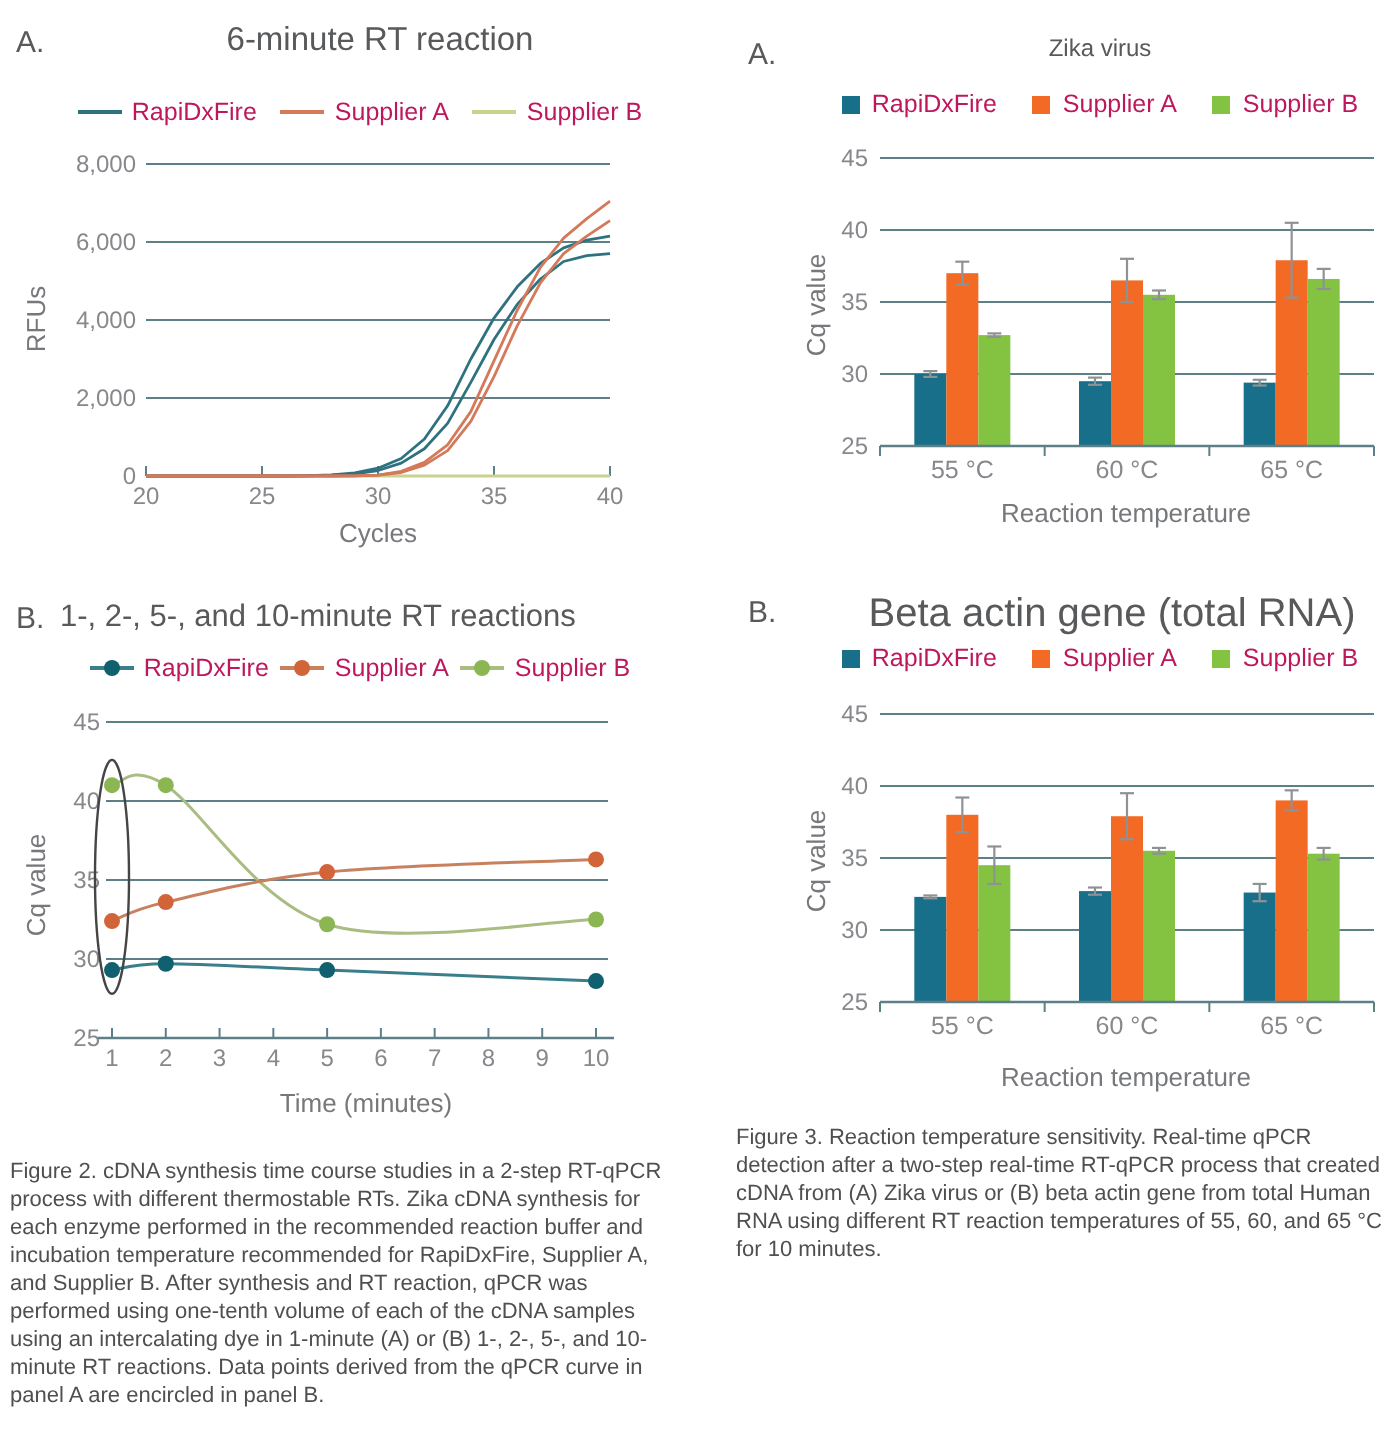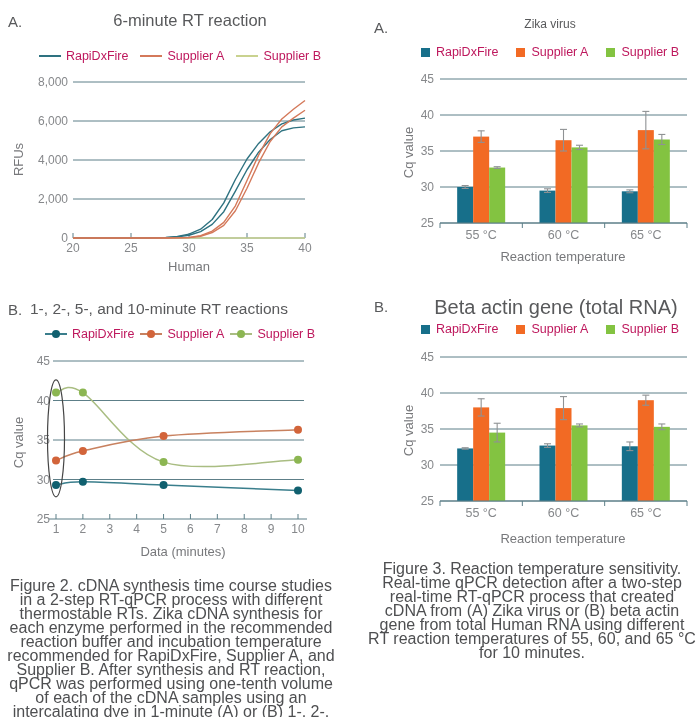--- a/index.html
+++ b/index.html
@@ -11,21 +11,21 @@
   .centered{text-align:center;}
   .legend{display:flex;align-items:center;justify-content:center;font-size:12.5px;color:#be185d;}
   .legend .li{display:flex;align-items:center;white-space:nowrap;}
   .sw-line{display:inline-block;width:22px;height:2px;margin-right:5px;position:relative;}
   .sw-dot{position:absolute;left:7px;top:-3px;width:8px;height:8px;border-radius:50%;}
   .sw-sq{display:inline-block;width:9px;height:9px;margin-right:6px;}
   .gap10 .li{margin:0 6px;}
   .gap14 .li{margin:0 9px;}
   .axis-label{font-size:13px;color:#77787b;white-space:nowrap;}
   .rot{transform:rotate(-90deg);transform-origin:center center;text-align:center;}
-  .caption{font-size:16px;line-height:14px;color:#4e4f51;text-align:center;}
+  .caption{font-size:11px;line-height:14px;color:#4e4f51;}
   svg text{font-family:"Liberation Sans",sans-serif;fill:#86888b;}
 </style>
 </head>
 <body>
 
 <div class="page">
 
   <section>
     <span class="abs panel-letter" style="left:8px;top:13px">A.</span>
     <div class="abs panel-title centered" style="left:60px;top:11px;width:260px;font-size:16.5px">6-minute RT reaction</div>
@@ -68,21 +68,21 @@
         <text x="247" y="186" text-anchor="middle" font-size="12">35</text>
         <line x1="305" x2="305" y1="172" y2="167" stroke="#5d7f88" stroke-width="1"></line>
         <text x="305" y="186" text-anchor="middle" font-size="12">40</text>
         <polyline points="73,172 84.6,172 96.2,172 107.8,172 119.4,172 131,172 142.6,172 154.2,172 165.8,172 177.4,172 189,172 200.60000000000002,172 212.2,172 223.8,172 235.39999999999998,172 247,172 258.6,172 270.2,172 281.8,172 293.4,172 305,172" fill="none" stroke="#c9d28f" stroke-width="1.4" stroke-linejoin="round"></polyline>
         <polyline points="73,172 84.6,172 96.2,172 107.8,172 119.4,172 131,172 142.6,172 154.2,171.805 165.8,171.415 177.4,170.44 189,168.1 200.60000000000002,163.225 212.2,153.475 223.8,136.9 235.39999999999998,113.5 247,93.025 258.6,77.42500000000001 270.2,65.725 281.8,57.92500000000001 293.4,54.025000000000006 305,52.07499999999999" fill="none" stroke="#2e7280" stroke-width="1.4" stroke-linejoin="round"></polyline>
         <polyline points="73,172 84.6,172 96.2,172 107.8,172 119.4,172 131,172 142.6,172 154.2,171.9025 165.8,171.61 177.4,170.9275 189,169.27 200.60000000000002,165.565 212.2,158.35 223.8,145.675 235.39999999999998,125.2 247,103.75 258.6,86.19999999999999 270.2,73.525 281.8,64.75 293.4,61.82499999999999 305,60.849999999999994" fill="none" stroke="#2e7280" stroke-width="1.4" stroke-linejoin="round"></polyline>
         <polyline points="73,172 84.6,172 96.2,172 107.8,172 119.4,172 131,172 142.6,172 154.2,172 165.8,172 177.4,171.9025 189,171.5125 200.60000000000002,169.66 212.2,165.175 223.8,156.4 235.39999999999998,139.825 247,114.475 258.6,89.125 270.2,67.67500000000001 281.8,53.05000000000001 293.4,43.30000000000001 305,34.525000000000006" fill="none" stroke="#d4795a" stroke-width="1.4" stroke-linejoin="round"></polyline>
         <polyline points="73,172 84.6,172 96.2,172 107.8,172 119.4,172 131,172 142.6,172 154.2,172 165.8,172 177.4,171.9025 189,171.61 200.60000000000002,170.245 212.2,166.54 223.8,159.325 235.39999999999998,144.7 247,122.275 258.6,96.925 270.2,75.475 281.8,60.849999999999994 293.4,52.07499999999999 305,44.275000000000006" fill="none" stroke="#d4795a" stroke-width="1.4" stroke-linejoin="round"></polyline>
       </svg>
 
-    <div class="abs axis-label centered" style="left:89px;top:259px;width:200px">Human</div>
+    <div class="abs axis-label centered" style="left:89px;top:259px;width:200px">Cycles</div>
   </section>
 
   <section>
     <span class="abs panel-letter" style="left:8px;top:301px">B.</span>
     <div class="abs panel-title" style="left:30px;top:300px">1-, 2-, 5-, and 10-minute RT reactions</div>
 
     <div class="abs legend" style="left:20px;top:327px;width:320px">
       <span class="li" style="margin:0 3px">
         <i class="sw-line" style="background-color: rgb(58, 126, 140);">
             <i class="sw-dot" style="background-color: rgb(16, 96, 111);"></i>
@@ -147,21 +147,21 @@
         <circle cx="163.55555555555554" cy="90.05" r="4" fill="#d2643a"></circle>
         <circle cx="298" cy="83.73000000000002" r="4" fill="#d2643a"></circle>
         <path d="M56,139.03C60.48148148148148,138.50333333333333 64.96296296296296,135.87 82.88888888888889,135.87C100.81481481481481,135.87 127.7037037037037,137.58166666666668 163.55555555555554,139.03C199.4074074074074,140.47833333333332 275.5925925925926,143.63833333333332 298,144.56" fill="none" stroke="#3a7e8c" stroke-width="1.5"></path>
         <circle cx="56" cy="139.03" r="4" fill="#10606f"></circle>
         <circle cx="82.88888888888889" cy="135.87" r="4" fill="#10606f"></circle>
         <circle cx="163.55555555555554" cy="139.03" r="4" fill="#10606f"></circle>
         <circle cx="298" cy="144.56" r="4" fill="#10606f"></circle>
         <ellipse cx="56" cy="92.41999999999997" rx="8.5" ry="58.46000000000001" fill="none" stroke="#454545" stroke-width="1.2"></ellipse>
       </svg>
 
-    <div class="abs axis-label centered" style="left:83px;top:544px;width:200px">Data (minutes)</div>
+    <div class="abs axis-label centered" style="left:83px;top:544px;width:200px">Time (minutes)</div>
   </section>
 
   <div class="abs caption" style="left:5px;top:579px;width:332px">Figure 2. cDNA synthesis time course studies in a 2-step RT-qPCR process with different thermostable RTs. Zika cDNA synthesis for each enzyme performed in the recommended reaction buffer and incubation temperature recommended for RapiDxFire, Supplier A, and Supplier B. After synthesis and RT reaction, qPCR was performed using one-tenth volume of each of the cDNA samples using an intercalating dye in 1-minute (A) or (B) 1-, 2-, 5-, and 10-minute RT reactions. Data points derived from the qPCR curve in panel A are encircled in panel B.</div>
 
   <section>
     <span class="abs panel-letter" style="left:374px;top:19px">A.</span>
     <div class="abs panel-title centered" style="left:420px;top:17px;width:260px;font-size:12px">Zika virus</div>
 
     <div class="abs legend gap14" style="left:405px;top:45px;width:290px">
       <span class="li">

